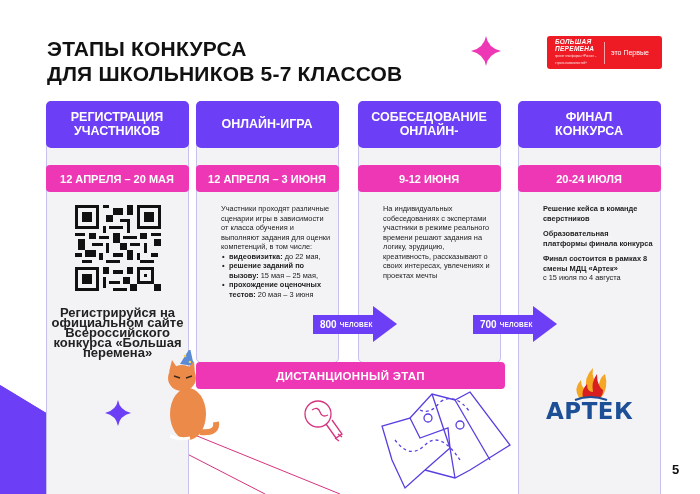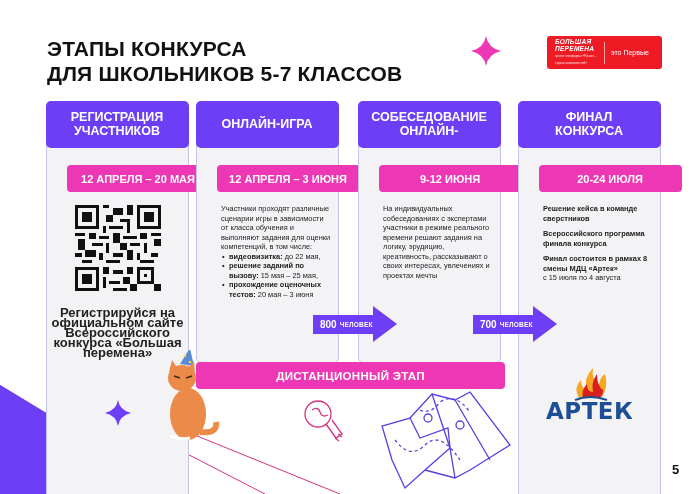--- a/index.html
+++ b/index.html
@@ -11,21 +11,21 @@
 
   .star { position: absolute; }
   .logo { position: absolute; left: 547px; top: 36px; width: 115px; height: 33px; background: #ee1b24; border-radius: 3px; display: flex; align-items: center; }
   .logo .l1 { width: 55px; padding-left: 8px; color: #fff; font-size: 6.5px; font-weight: 700; font-style: italic; line-height: 7px; letter-spacing: 0.3px; }
   .logo .l1 .sub { font-size: 3px; font-weight: 400; font-style: normal; opacity: .85; margin-top: 1px; letter-spacing: 0; }
   .logo .div { width: 1px; height: 22px; background: rgba(255,255,255,.6); margin: 0 6px 0 2px; }
   .logo .l2 { color: #fff; font-size: 7px; }
 
   .card { position: absolute; top: 101px; width: 143px; height: 429px; background: #f3f3f6; border: 1.5px solid #c7c1ee; border-radius: 5px; }
   .card-head { position: absolute; left: -1.5px; top: -1.5px; width: 143px; height: 47px; background: #6c3ef5; border-radius: 5px; color: #fff; font-weight: 700; font-size: 12.5px; line-height: 14px; text-align: center; display: flex; align-items: center; justify-content: center; padding: 0 6px; }
-  .card-date { position: absolute; left: -1.5px; top: 63px; width: 143px; height: 27px; background: #ee37b4; border-radius: 4px; color: #fff; font-weight: 700; font-size: 11px; display: flex; align-items: center; justify-content: center; white-space: nowrap; margin-left: 21px; }
+  .card-date { position: absolute; left: -1.5px; top: 63px; width: 143px; height: 27px; background: #ee37b4; border-radius: 4px; color: #fff; font-weight: 700; font-size: 11px; display: flex; align-items: center; justify-content: center; white-space: nowrap; }
   .card-body { position: absolute; left: 8px; right: 6px; top: 102px; font-size: 7.4px; line-height: 9.5px; color: #222; margin-left: 16px; }
   .card-body ul { list-style: none; }
   .card-body li { position: relative; padding-left: 8px; }
   .card-body li::before { content: "•"; position: absolute; left: 1px; top: 0; font-weight: 700; }
   .card-body b { font-weight: 700; }
   .final p { margin-bottom: 6px; font-weight: 700; }
   .final .reg { font-weight: 400; }
 
   .qr { position: absolute; left: 28px; top: 103px; width: 86px; height: 86px; }
   .reg-text { position: absolute; left: 4px; right: 4px; top: 206px; text-align: center; font-weight: 700; font-size: 13px; line-height: 10px; color: #222; }
@@ -185,21 +185,21 @@
 <div class="card" style="left:518px;">
   <div class="card-head">
     <div>
         <div>ФИНАЛ</div>
         <div>КОНКУРСА</div>
       </div>
   </div>
   <div class="card-date">20-24 ИЮЛЯ</div>
   <div class="card-body final">
     <p>Решение кейса в команде сверстников</p>
-    <p>Всероссийского программа финала конкурса</p>
+    <p>Образовательная платформы финала конкурса</p>
     <p style="margin-bottom:0">Финал состоится в рамках 8 смены МДЦ «Артек»</p>
     <div class="reg">с 15 июля по 4 августа</div>
   </div>
   <svg style="position:absolute;left:52px;top:262px;width:38px;height:40px" viewBox="0 0 38 40">
     <path d="M8,34 Q2,24 10,16 Q10,24 16,26 Q12,14 22,4 Q20,16 28,20 Q30,12 34,10 Q38,24 30,34 Z" fill="#f5a623"></path>
     <path d="M12,34 Q10,26 16,20 Q16,28 22,28 Q20,18 26,10 Q26,22 32,26 Q32,32 28,34 Z" fill="#d81e1e"></path>
     <path d="M4,36 Q19,30 36,36" fill="none" stroke="#1d4f97" stroke-width="2"></path>
   </svg>
 </div>
 <div class="artek-text">АРТЕК</div>

